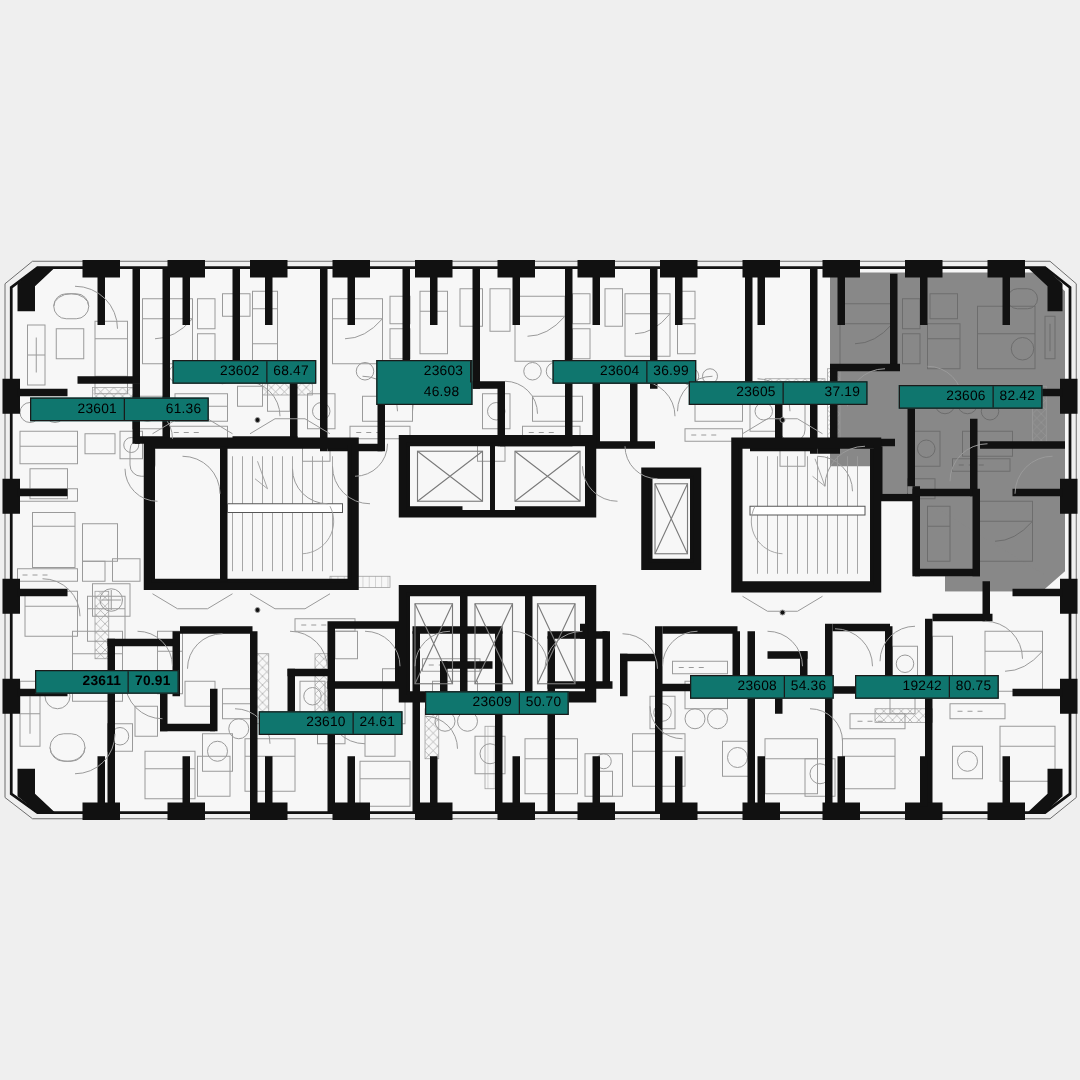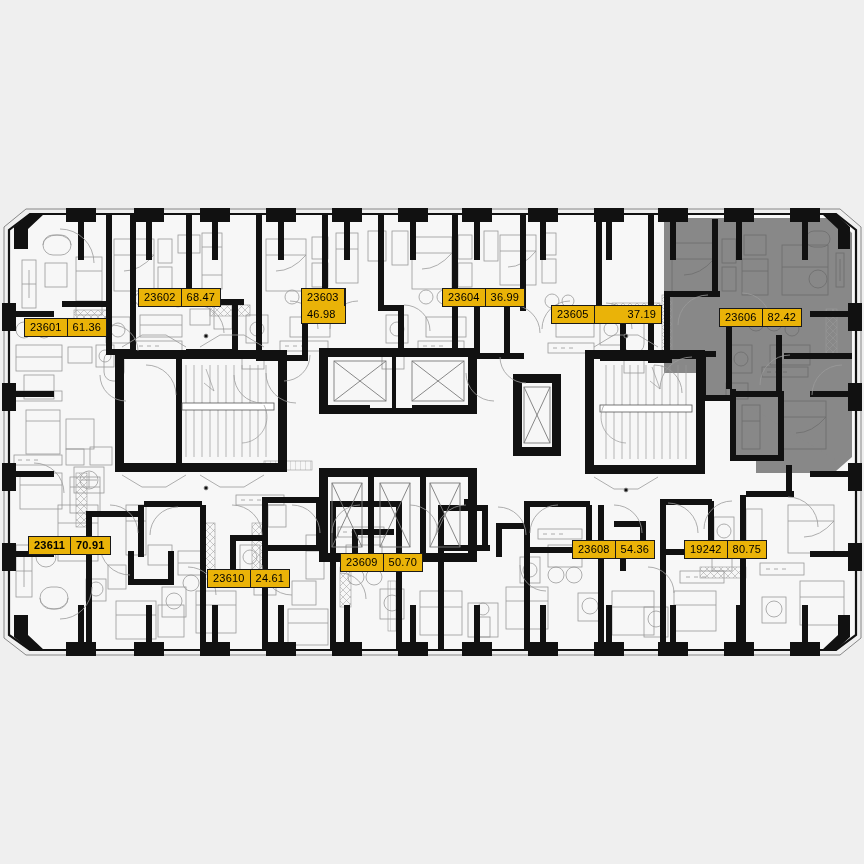--- a/index.html
+++ b/index.html
@@ -19,28 +19,29 @@
     width:864px; height:460px;
     background:#efefef;
   }
   #planSvg{display:block;width:864px;height:460px;}
 
   
   .unit-label{
     position:absolute;
     display:flex;
     align-items:stretch;
-    background:#eab308;
+    background:#0f766e;
     border:1px solid #1a1a1a;
     font-size:11px;
     line-height:1;
     color:#000;
     white-space:nowrap;
     z-index:40;
     box-sizing:border-box;
+    padding-left:32px;
   }
   .unit-label .lnum{
     padding:3px 5px 3px 5px;
     border-right:1px solid #1a1a1a;
     letter-spacing:.2px;
   }
   .unit-label .lar{
     padding:3px 5px 3px 5px;
     letter-spacing:.2px;
   }
@@ -636,21 +637,21 @@
         <path d="M594,272 L614,284 L638,284 L658,272"></path>
         <circle cx="206" cy="131" r="2" fill="#111"></circle>
         <circle cx="206" cy="283" r="2" fill="#111"></circle>
         <circle cx="626" cy="131" r="2" fill="#111"></circle>
         <circle cx="626" cy="285" r="2" fill="#111"></circle>
       </g>
 
     </svg>
   </div>
 
-  <div class="unit-label" style="left:24px;top:318px;">
+  <div class="unit-label" style="left:24px;top:318px;gap:28px;">
     <span class="lnum">23601</span>
     <span class="lar">61.36</span>
   </div>
   <div class="unit-label" style="left:138px;top:288px;">
     <span class="lnum">23602</span>
     <span class="lar">68.47</span>
   </div>
   <div class="unit-label" style="left:301px;top:288px;flex-direction:column;">
     <span class="lnum">23603</span>
     <span class="lar">46.98</span>
@@ -664,21 +665,21 @@
     <span class="lar">37.19</span>
   </div>
   <div class="unit-label" style="left:719px;top:308px;">
     <span class="lnum">23606</span>
     <span class="lar">82.42</span>
   </div>
   <div class="unit-label" style="left:684px;top:540px;">
     <span class="lnum">19242</span>
     <span class="lar">80.75</span>
   </div>
-  <div class="unit-label" style="left:572px;top:540px;">
+  <div class="unit-label" style="left:552px;top:540px;">
     <span class="lnum">23608</span>
     <span class="lar">54.36</span>
   </div>
   <div class="unit-label" style="left:340px;top:553px;">
     <span class="lnum">23609</span>
     <span class="lar">50.70</span>
   </div>
   <div class="unit-label" style="left:207px;top:569px;">
     <span class="lnum">23610</span>
     <span class="lar">24.61</span>

